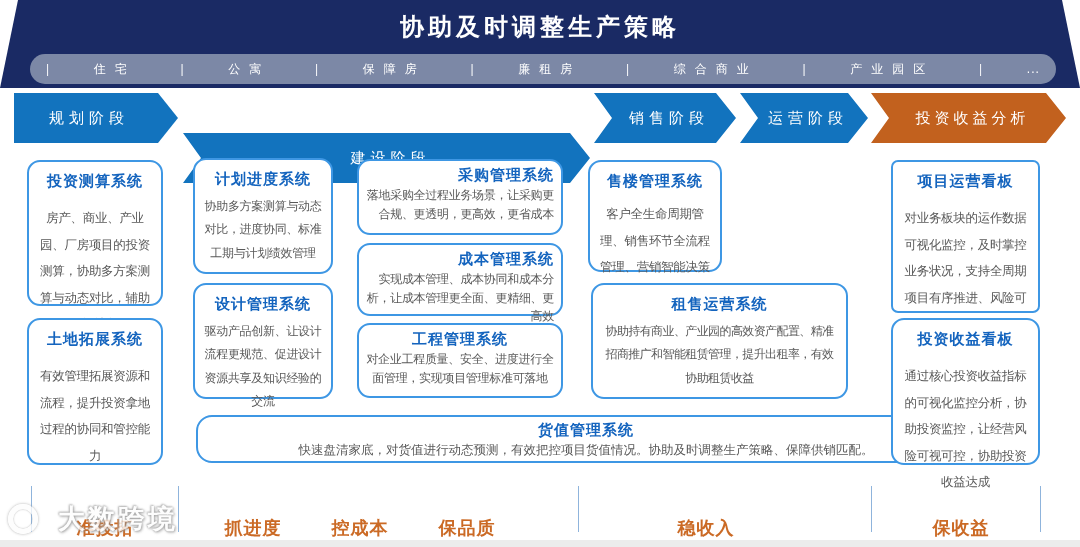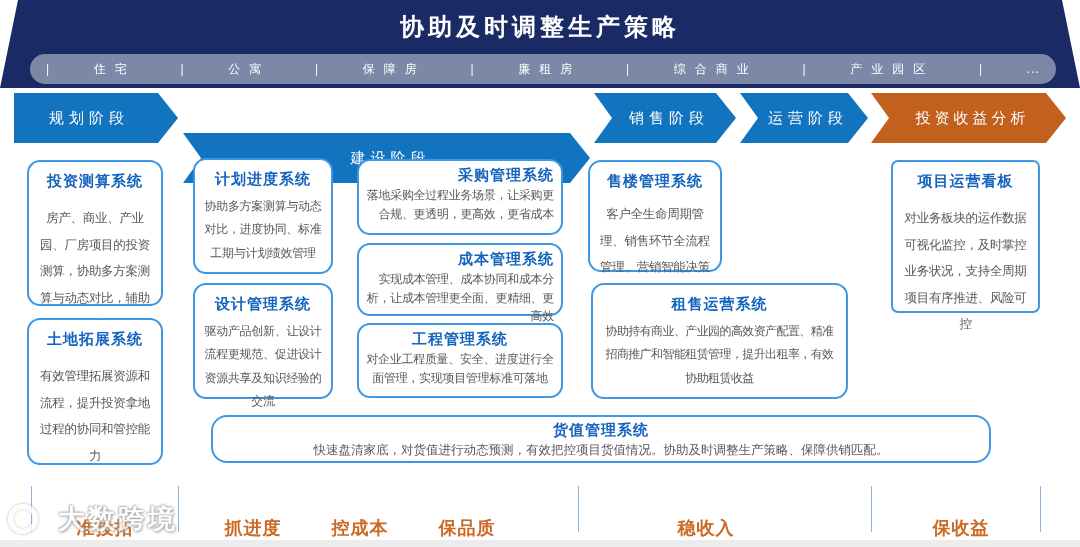--- a/index.html
+++ b/index.html
@@ -132,28 +132,32 @@
 
   <div class="card roomy" style="left:588px;top:160px;width:134px;height:112px;">
     <div class="card-title" style="margin-bottom:10px;">售楼管理系统</div>
     <div class="card-body">客户全生命周期管理、销售环节全流程管理、营销智能决策</div>
   </div>
   <div class="card mid" style="left:591px;top:283px;width:257px;height:116px;">
     <div class="card-title">租售运营系统</div>
     <div class="card-body" style="letter-spacing:-0.6px;">协助持有商业、产业园的高效资产配置、精准招商推广和智能租赁管理，提升出租率，有效协助租赁收益</div>
   </div>
 
-  <div class="card wide-card" style="left:211px;top:415px;width:780px;height:48px;">
+  <div class="card wide-card" style="left:196px;top:415px;width:780px;height:48px;">
     <div class="card-title">货值管理系统</div>
     <div class="card-body">快速盘清家底，对货值进行动态预测，有效把控项目货值情况。协助及时调整生产策略、保障供销匹配。</div>
   </div>
 
   <div class="card roomy" style="left:891px;top:160px;width:149px;height:153px;border-radius:7px;">
     <div class="card-title">项目运营看板</div>
     <div class="card-body">对业务板块的运作数据可视化监控，及时掌控业务状况，支持全周期项目有序推进、风险可控</div>
+  </div>
+  <div class="card roomy" style="left:891px;top:318px;width:149px;height:147px;">
+    <div class="card-title">投资收益看板</div>
+    <div class="card-body">通过核心投资收益指标的可视化监控分析，协助投资监控，让经营风险可视可控，协助投资收益达成</div>
   </div>
 
   <div class="fdiv" style="left:31px;"></div>
   <div class="fdiv" style="left:178px;"></div>
   <div class="fdiv" style="left:578px;"></div>
   <div class="fdiv" style="left:871px;"></div>
   <div class="fdiv" style="left:1040px;"></div>
 
   <span class="goal" style="left:105px;">准投拓</span>
   <span class="goal" style="left:253px;">抓进度</span>

